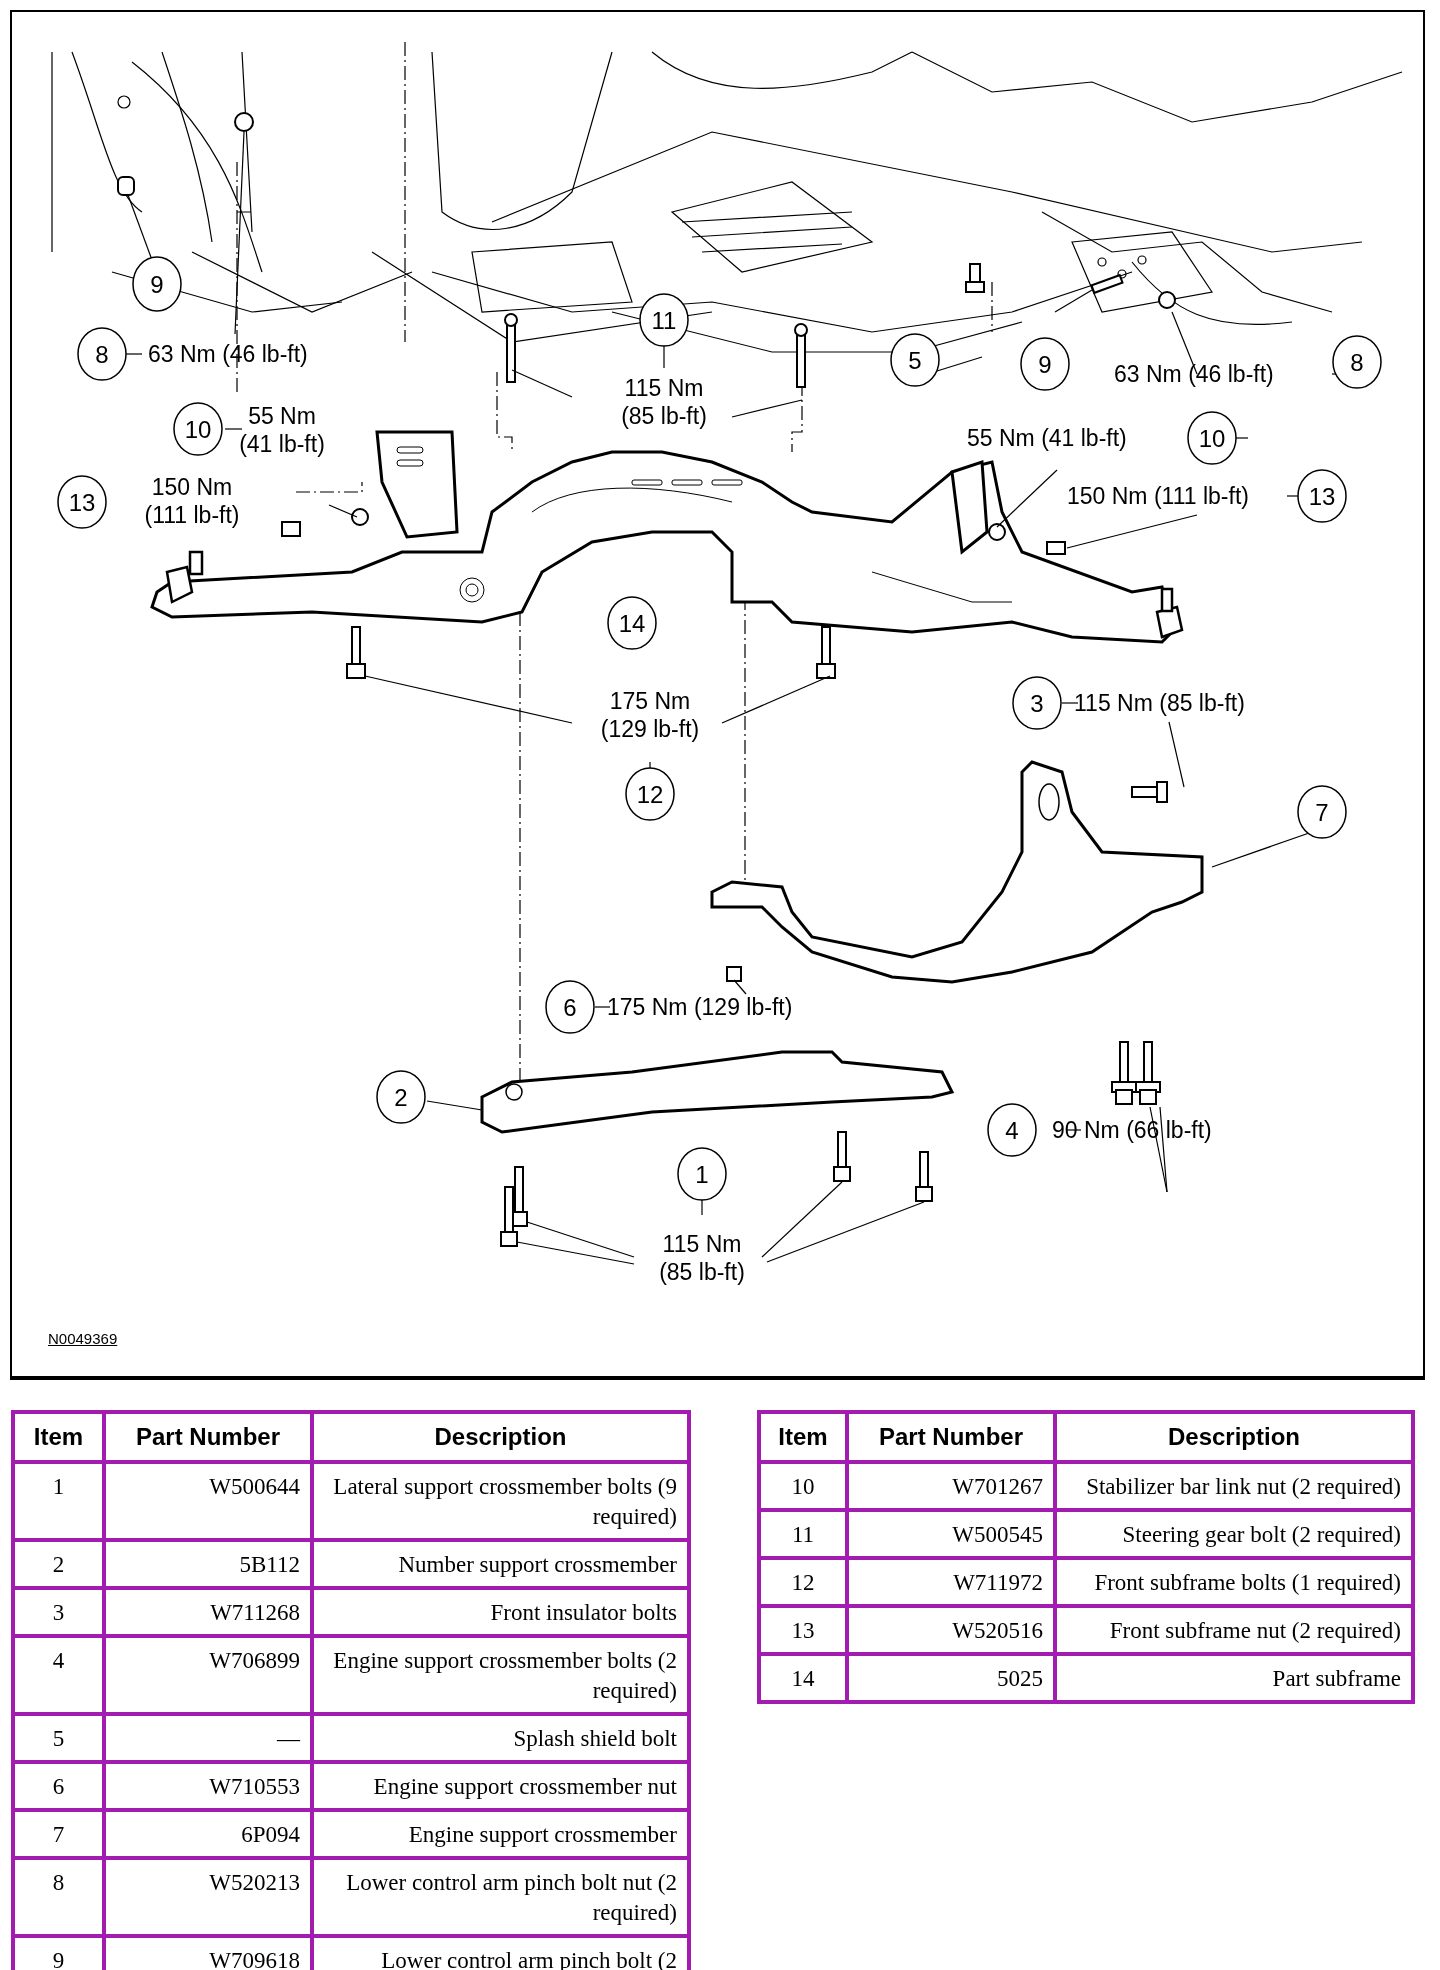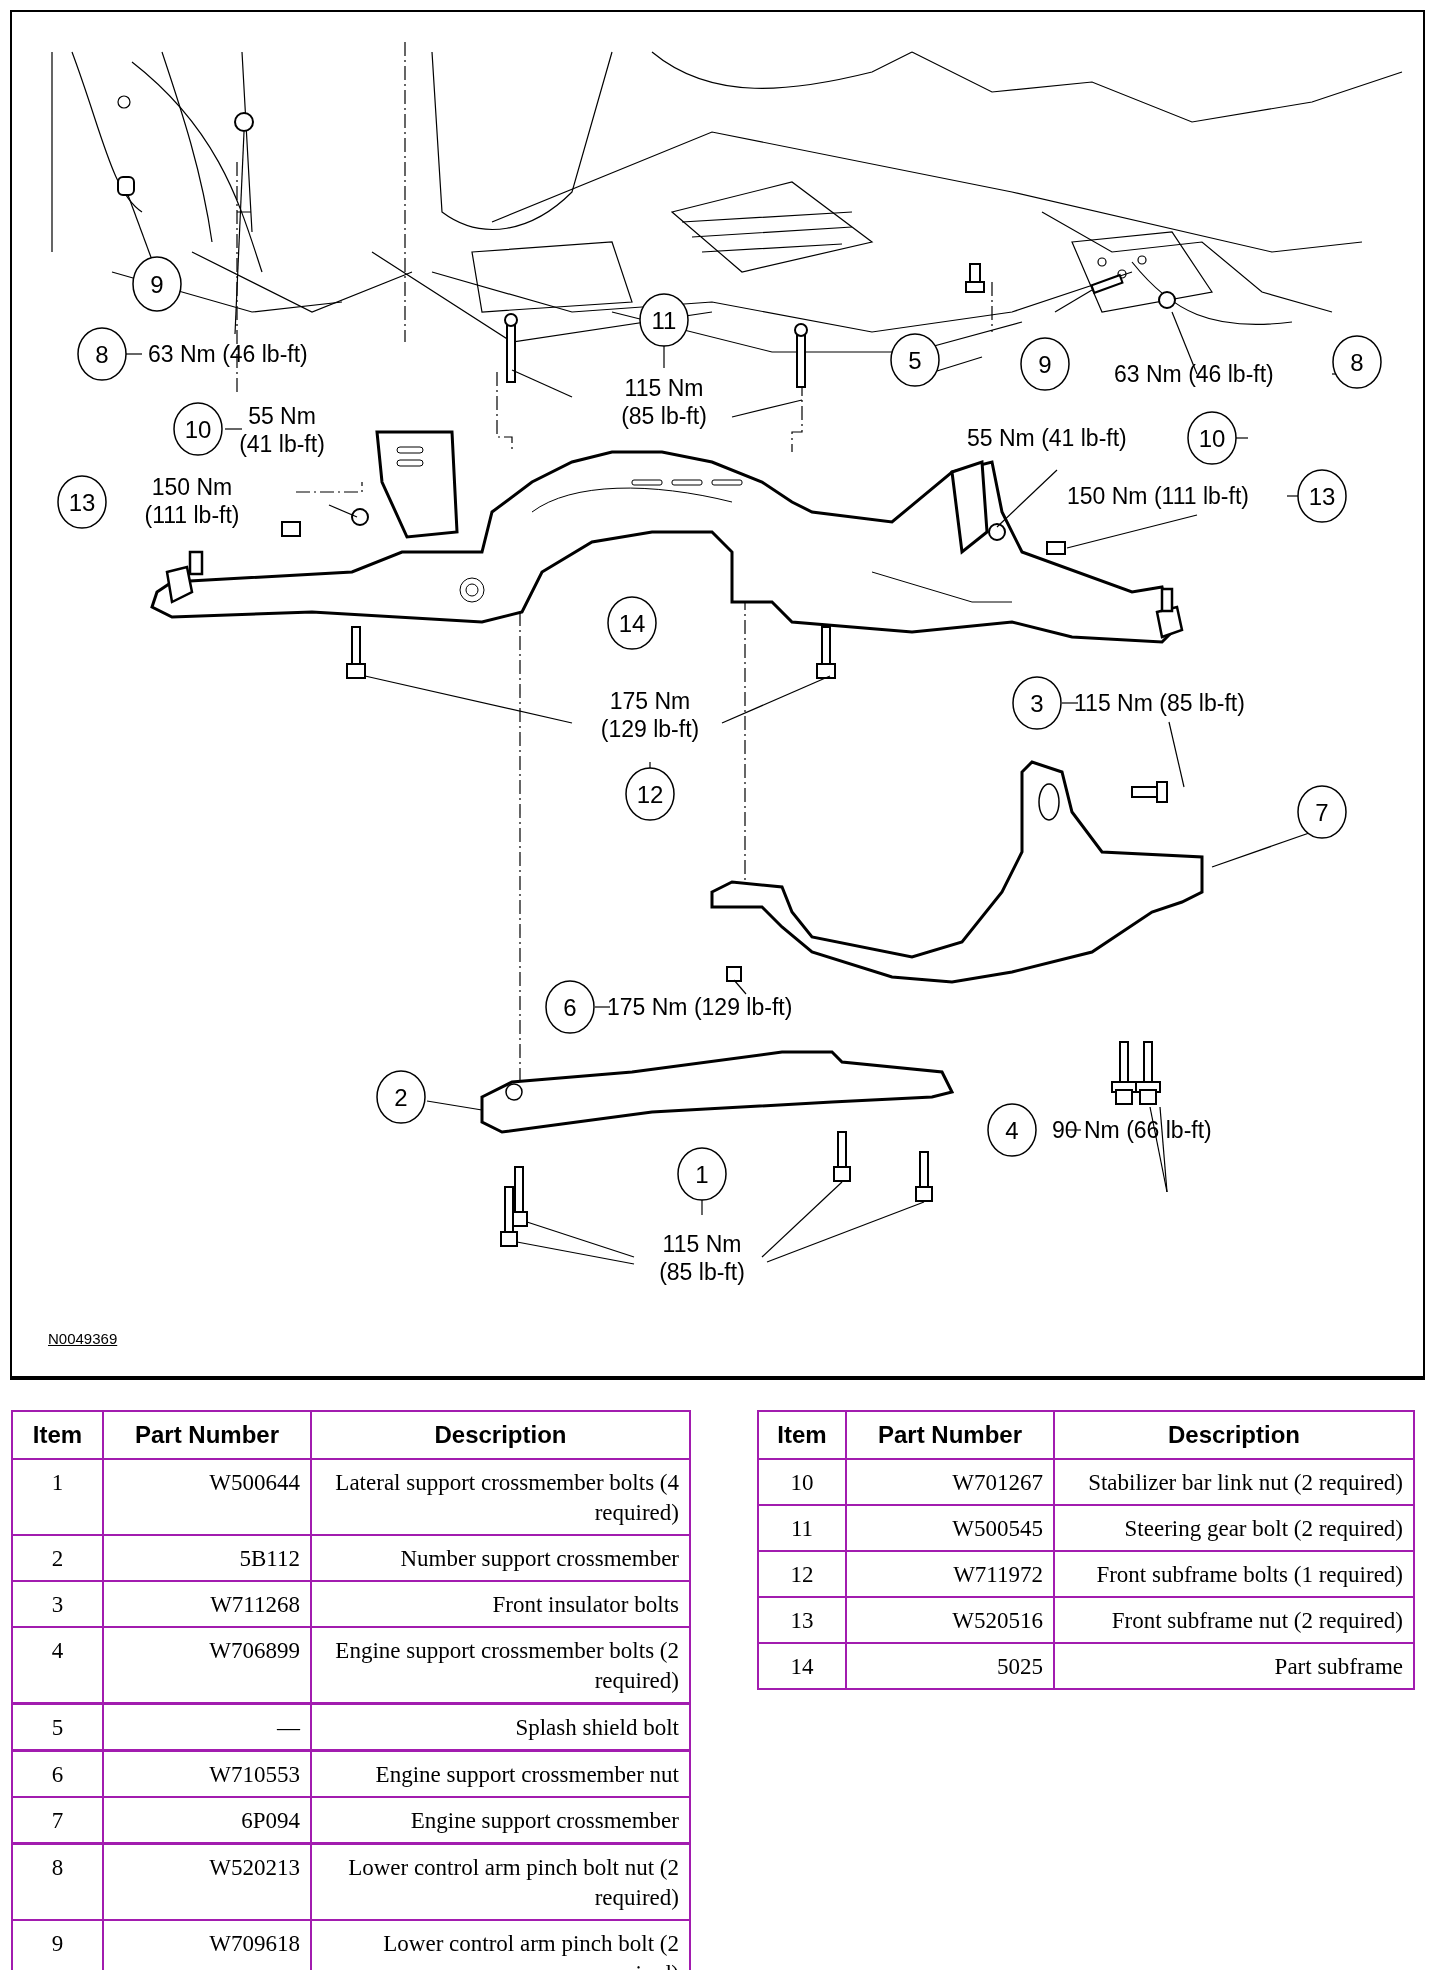--- a/index.html
+++ b/index.html
@@ -5,21 +5,21 @@
   html, body { margin: 0; padding: 0; background: #ffffff; }
   body { width: 1440px; height: 1970px; position: relative; overflow: hidden;
          font-family: "Liberation Sans", sans-serif; color: #000; }
   #figure { position: absolute; left: 10px; top: 10px; width: 1415px; height: 1370px;
             border: 2px solid #000; border-bottom-width: 4px; box-sizing: border-box; background: #fff; }
   #figure svg { position: absolute; left: 0; top: 0; }
   .callout-text { font-family: "Liberation Sans", sans-serif; font-size: 23px; fill: #000; }
   .callout-num  { font-family: "Liberation Sans", sans-serif; font-size: 24px; fill: #000; text-anchor: middle; dominant-baseline: central; }
   .fig-id { position: absolute; left: 36px; top: 1318px; font-size: 15px; text-decoration: underline; }
   table.parts { position: absolute; border-collapse: collapse; }
-  table.parts th, table.parts td { border: 2px solid #a21caf; vertical-align: top; margin-left: 48px; }
+  table.parts th, table.parts td { border: 4px solid #a21caf; vertical-align: top; margin-left: 48px; }
   table.parts th { font-family: "Liberation Sans", sans-serif; font-weight: bold; font-size: 24px;
                    text-align: center; padding: 6px 8px 6px 8px; height: 34px; vertical-align: middle; }
   table.parts td { font-family: "Liberation Serif", serif; font-size: 23px; line-height: 30px;
                    padding: 8px 10px 6px 10px; text-align: right; }
   table.parts td.item { text-align: center; }
   table.parts th.item { text-align: center; }
   #table-left  { left: 11px;  top: 1410px; width: 680px; }
   #table-right { left: 757px; top: 1410px; width: 658px; }
   .thick { border-top-width: 3px !important; }
 </style>
@@ -278,21 +278,21 @@
     <tr>
       <th class="item">Item</th>
       <th style="text-align:center">Part Number</th>
       <th>Description</th>
     </tr>
   </thead>
   <tbody>
     <tr>
         <td class="item">1</td>
         <td>W500644</td>
-        <td>Lateral support crossmember bolts (4 required)</td>
+        <td>Lateral support crossmember bolts (9 required)</td>
       </tr>
     <tr>
         <td class="item">2</td>
         <td>5B112</td>
         <td>Number support crossmember</td>
       </tr>
     <tr>
         <td class="item">3</td>
         <td>W711268</td>
         <td>Front insulator bolts</td>

